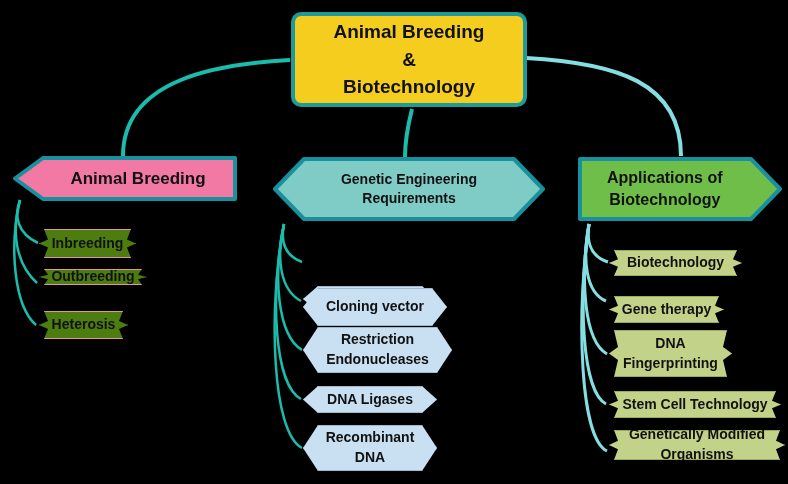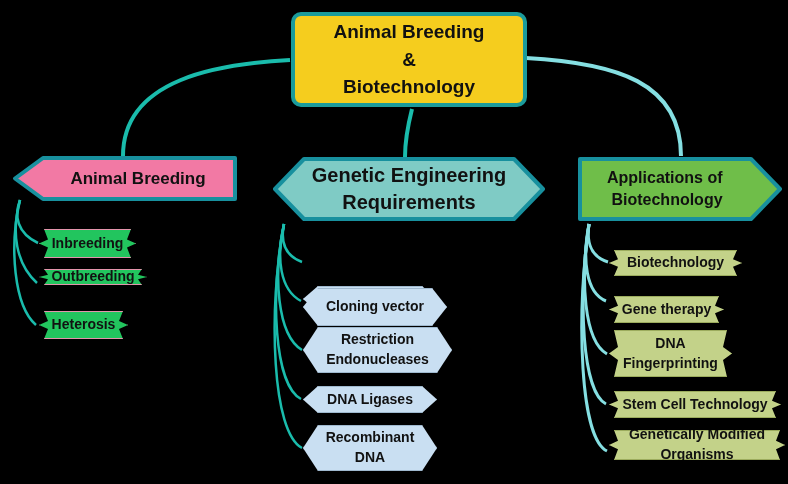--- a/index.html
+++ b/index.html
@@ -16,36 +16,36 @@
     background:#F5CD1E;border:4px solid #1B9B9B;border-radius:10px;
     font-size:19px;line-height:1.45;
   }
   
   .banner{position:absolute;z-index:2;}
   .banner svg{position:absolute;left:0;top:0;display:block;}
   .banner .lbl{position:absolute;inset:0;display:flex;align-items:center;justify-content:center;
                text-align:center;white-space:pre-line;}
   .banner-left{left:12px;top:155px;width:226px;height:47px;font-size:17px;}
   .banner-left .lbl{padding-left:26px;}
-  .banner-mid{left:272px;top:156px;width:274px;height:66px;font-size:20px;line-height:1.35;}
+  .banner-mid{left:272px;top:156px;width:274px;height:66px;font-size:14px;line-height:1.35;}
   .banner-right{left:577px;top:156px;width:206px;height:66px;font-size:16px;line-height:1.35;}
-  .banner-right .lbl{justify-content:flex-start;text-align:right;padding-left:30px;}
+  .banner-right .lbl{justify-content:flex-start;text-align:center;padding-left:30px;}
   
   .plaque{
     clip-path:polygon(5px 0%,calc(100% - 5px) 0%,calc(100% - 9px) 36%,100% 50%,
                       calc(100% - 9px) 64%,calc(100% - 5px) 100%,5px 100%,
                       9px 64%,0% 50%,9px 36%);
     font-size:14px;line-height:1.4;
   }
   .hex{
     clip-path:polygon(15px 0%,calc(100% - 15px) 0%,100% 50%,
                       calc(100% - 15px) 100%,15px 100%,0% 50%);
     font-size:14px;line-height:1.42;
   }
-  .pink {background:#22c55e;box-shadow:inset 0 0 0 1px #E394AC;}
+  .pink {background:#4d7c0f;box-shadow:inset 0 0 0 1px #E394AC;}
   .blue {background:#C9DFF2;box-shadow:inset 0 0 0 1px #9FB9CF;}
   .olive{background:#C3D289;box-shadow:inset 0 0 0 1px #9CAC5E;}
   
   .it-p0{left:39px;top:229px;width:97px;height:29px;}
   .it-p1{left:39px;top:269px;width:108px;height:16px;}
   .it-p2{left:39px;top:311px;width:89px;height:28px;}
   
   .it-b0{left:303px;top:250px;width:134px;height:26px;margin-top:36px;}
   .it-b1{left:303px;top:288px;width:144px;height:38px;}
   .it-b2{left:303px;top:327px;width:149px;height:46px;}

